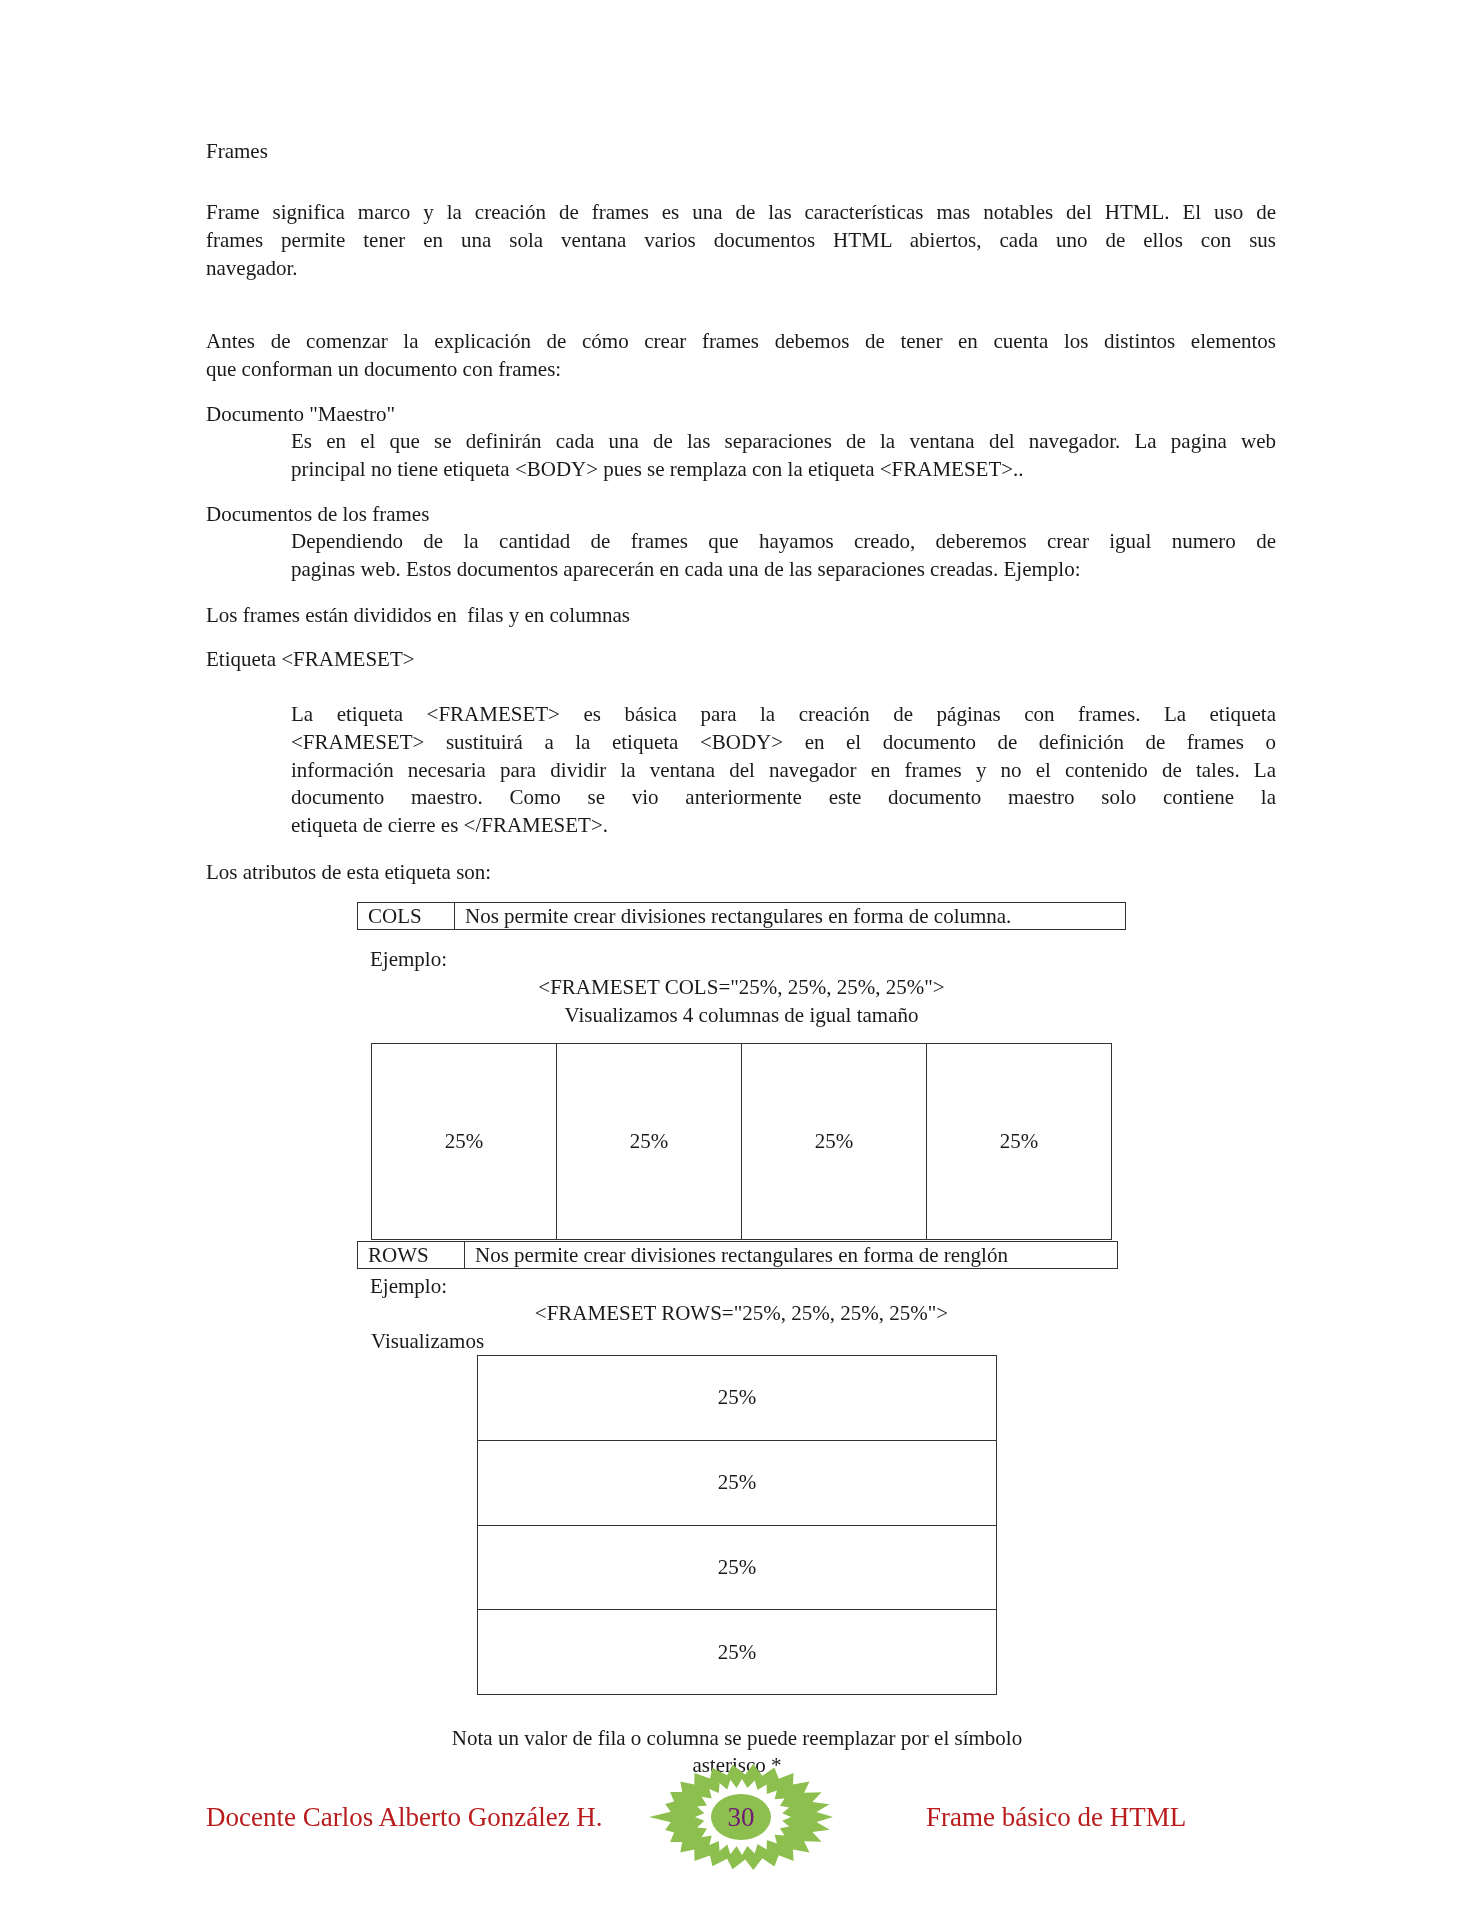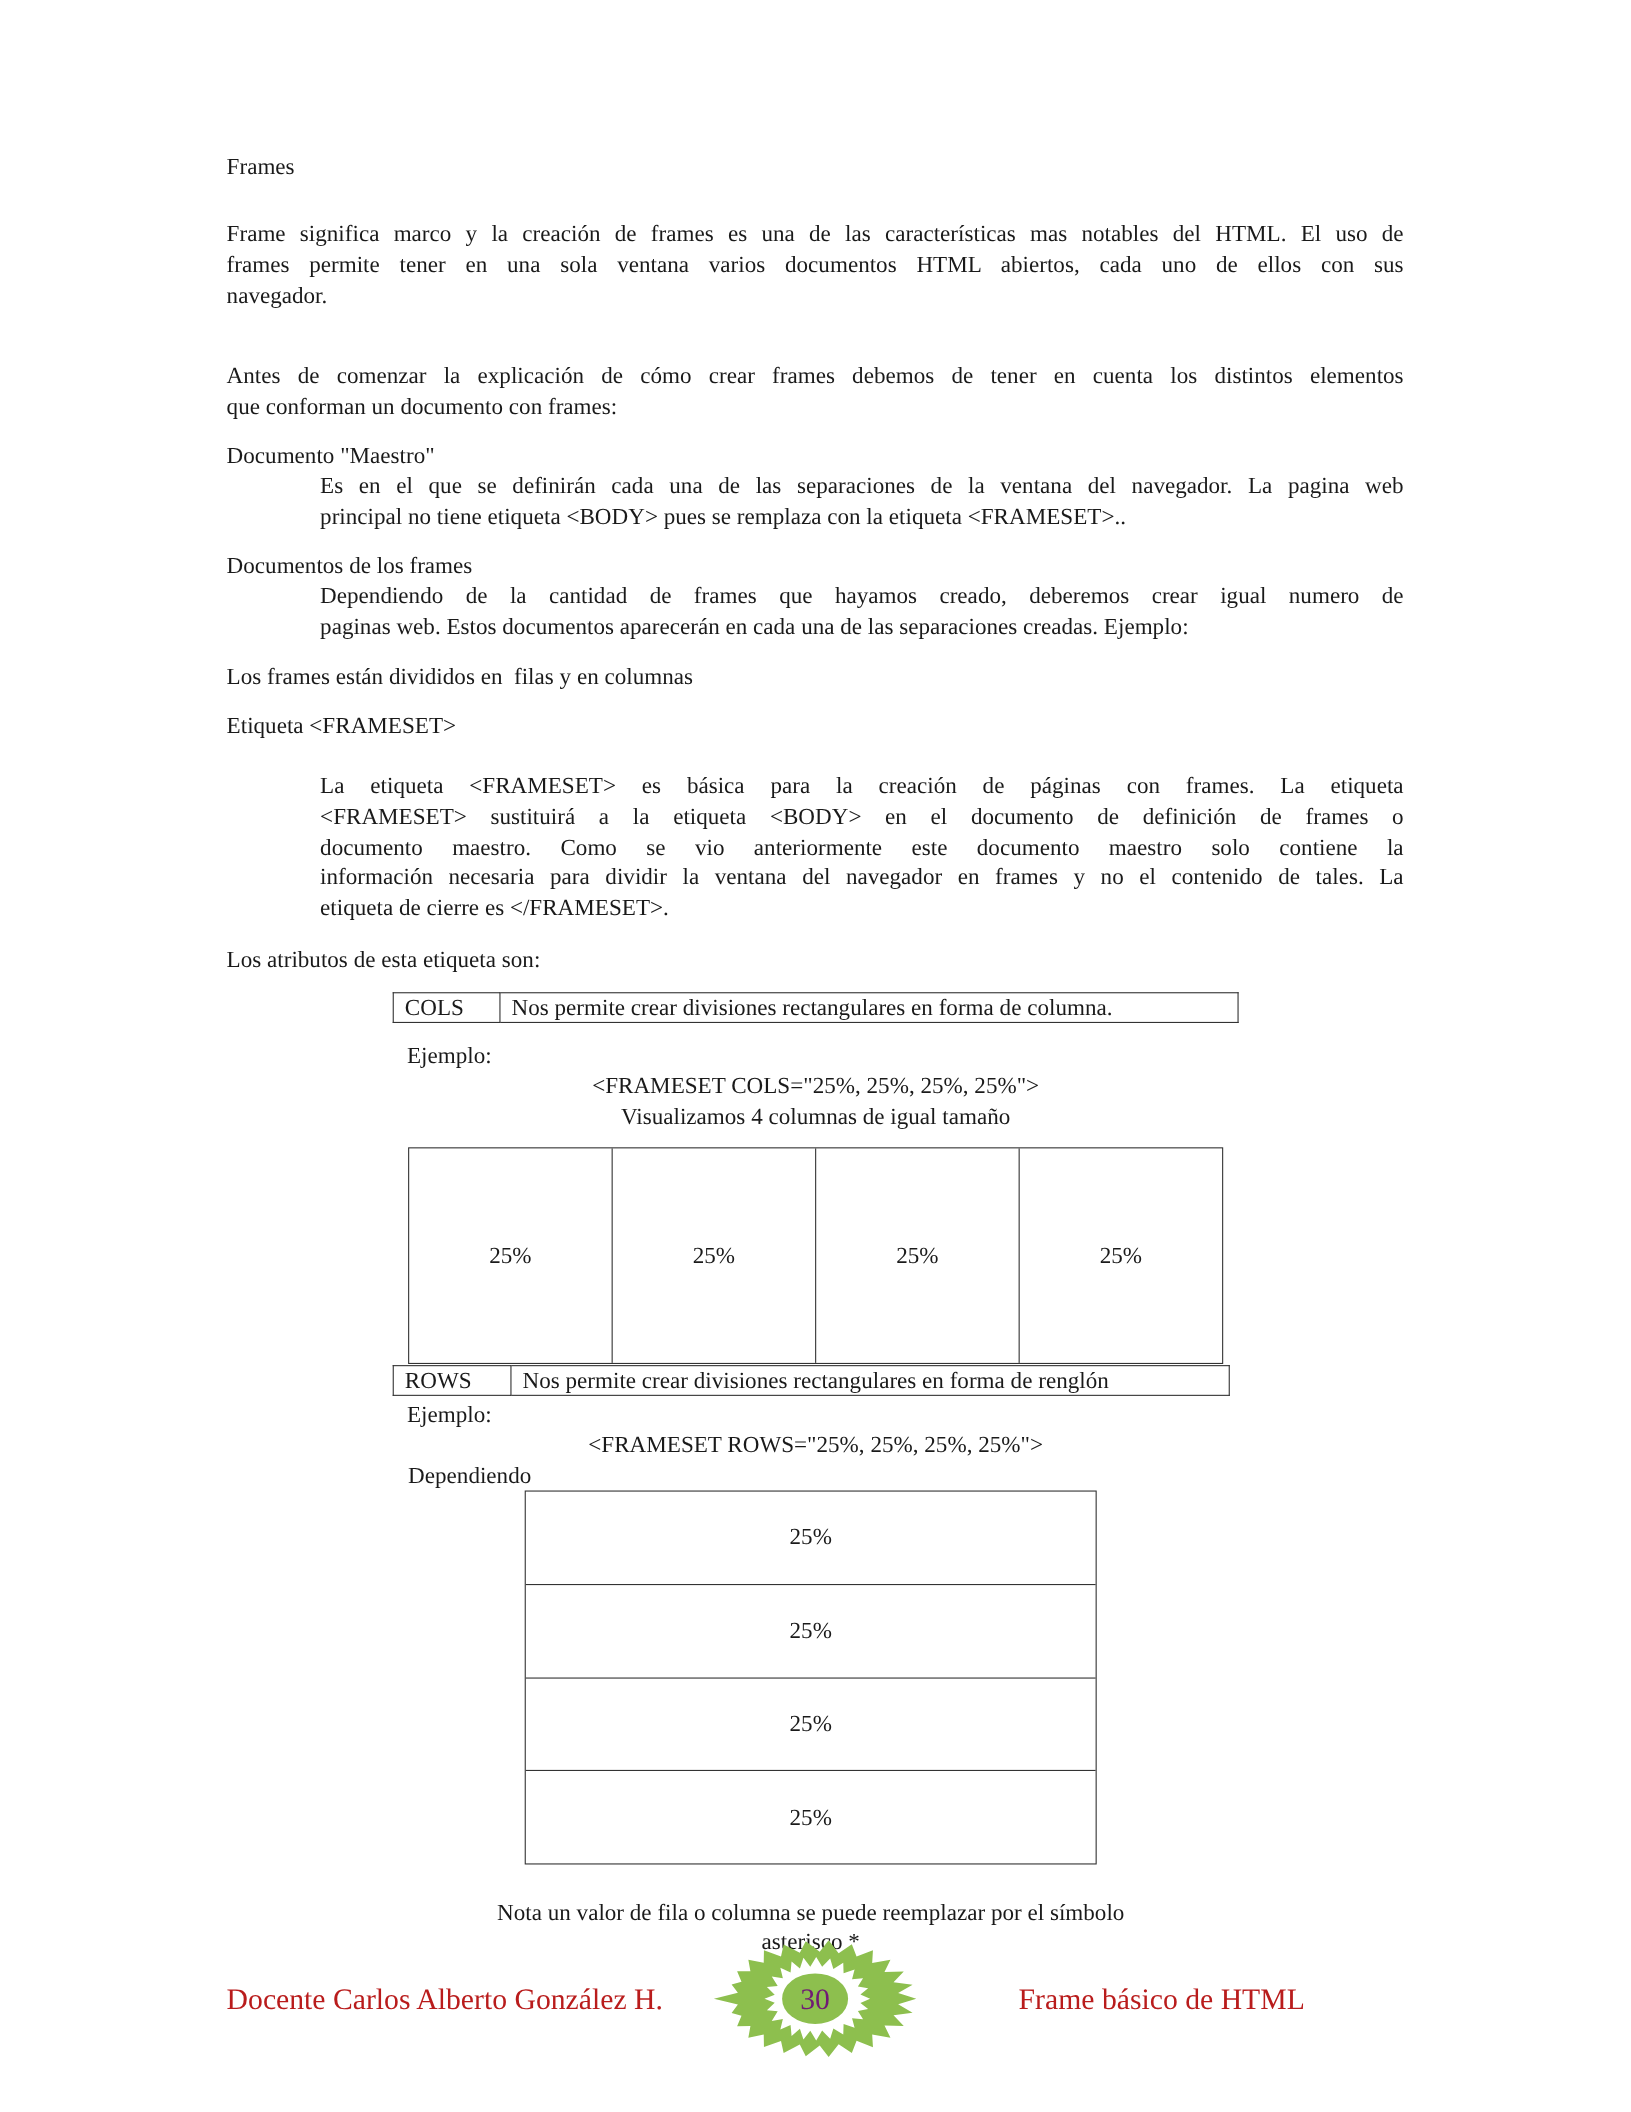--- a/index.html
+++ b/index.html
@@ -53,22 +53,22 @@
   <span class="line last">paginas web. Estos documentos aparecerán en cada una de las separaciones creadas. Ejemplo:</span>
 </div>
 
 <div class="t" style="left:206px; top:601px; white-space:pre;">Los frames están divididos en  filas y en columnas</div>
 
 <div class="t" style="left:206px; top:645px;">Etiqueta &lt;FRAMESET&gt;</div>
 
 <div class="para" style="left:291px; top:701px; width:985px;">
   <span class="line">La etiqueta &lt;FRAMESET&gt; es básica para la creación de páginas con frames. La etiqueta</span>
   <span class="line">&lt;FRAMESET&gt; sustituirá a la etiqueta &lt;BODY&gt; en el documento de definición de frames o</span>
+  <span class="line">información necesaria para dividir la ventana del navegador en frames y no el contenido de tales. La</span>
   <span class="line">documento maestro. Como se vio anteriormente este documento maestro solo contiene la</span>
-  <span class="line">información necesaria para dividir la ventana del navegador en frames y no el contenido de tales. La</span>
   <span class="line last">etiqueta de cierre es &lt;/FRAMESET&gt;.</span>
 </div>
 
 <div class="t" style="left:206px; top:858px;">Los atributos de esta etiqueta son:</div>
 
 <table class="attr" style="left:357px; top:902px; width:769px;">
   <tbody>
       <tr>
     <td style="width:76px;">COLS</td>
     <td>Nos permite crear divisiones rectangulares en forma de columna.</td>
@@ -91,21 +91,21 @@
   <tbody>
       <tr>
     <td style="width:86px;">ROWS</td>
     <td>Nos permite crear divisiones rectangulares en forma de renglón</td>
   </tr>
 </tbody>
   </table>
 
 <div class="t" style="left:370px; top:1272px;">Ejemplo:</div>
 <div class="t center" style="left:371px; top:1299px; width:741px;">&lt;FRAMESET ROWS="25%, 25%, 25%, 25%"&gt;</div>
-<div class="t" style="left:371px; top:1327px;">Dependiendo</div>
+<div class="t" style="left:371px; top:1327px;">Visualizamos</div>
 
 <div class="rowsbox">
   <div class="cell">25%</div>
   <div class="cell">25%</div>
   <div class="cell">25%</div>
   <div class="cell">25%</div>
 </div>
 
 <div class="t center" style="left:337px; top:1724px; width:800px;">Nota un valor de fila o columna se puede reemplazar por el símbolo</div>
 <div class="t center" style="left:337px; top:1751px; width:800px;">asterisco *</div>

